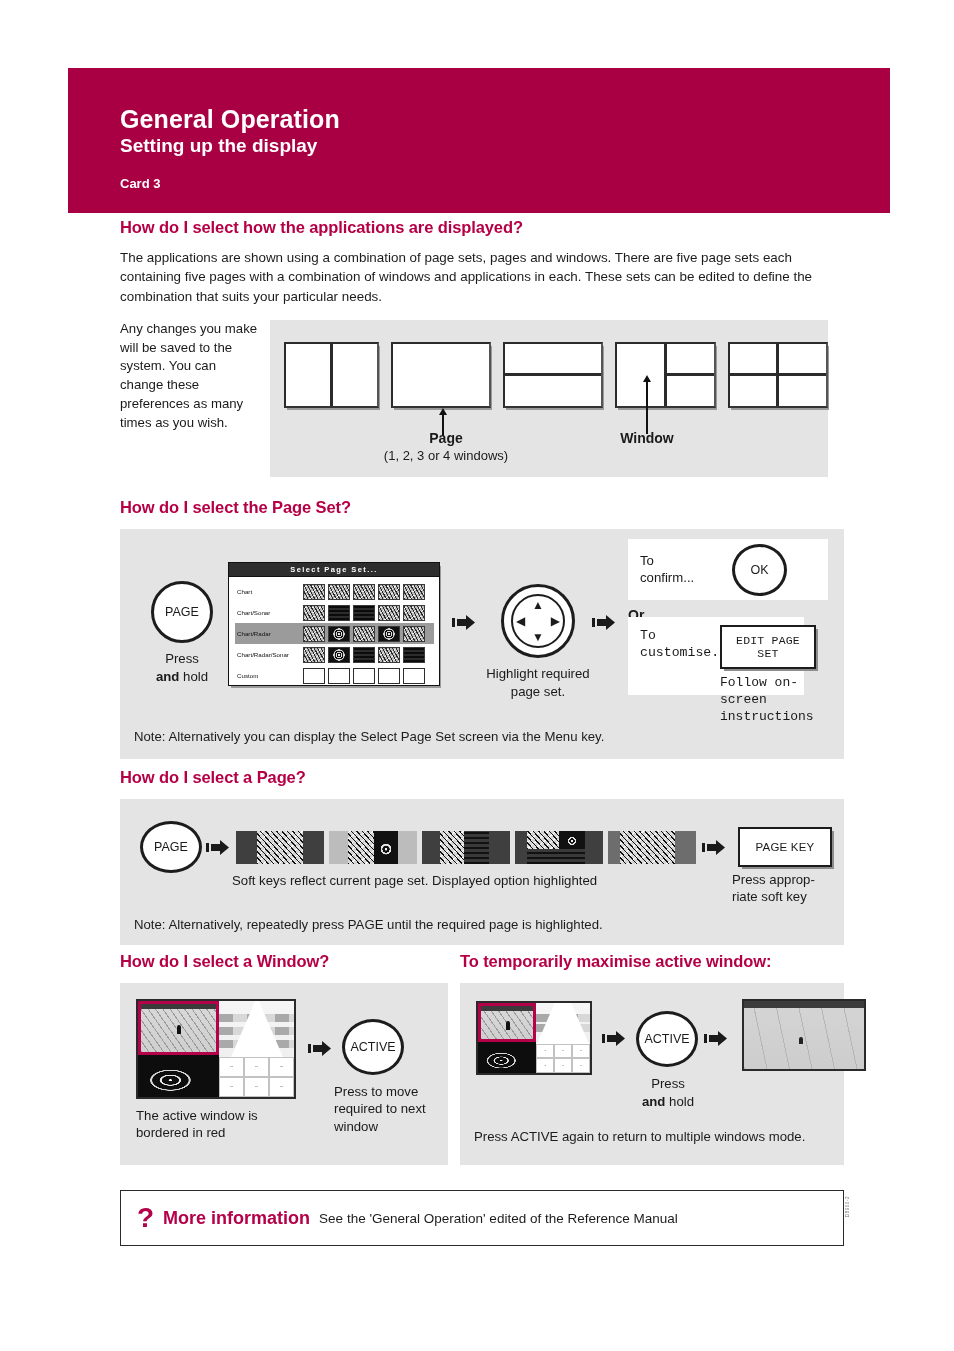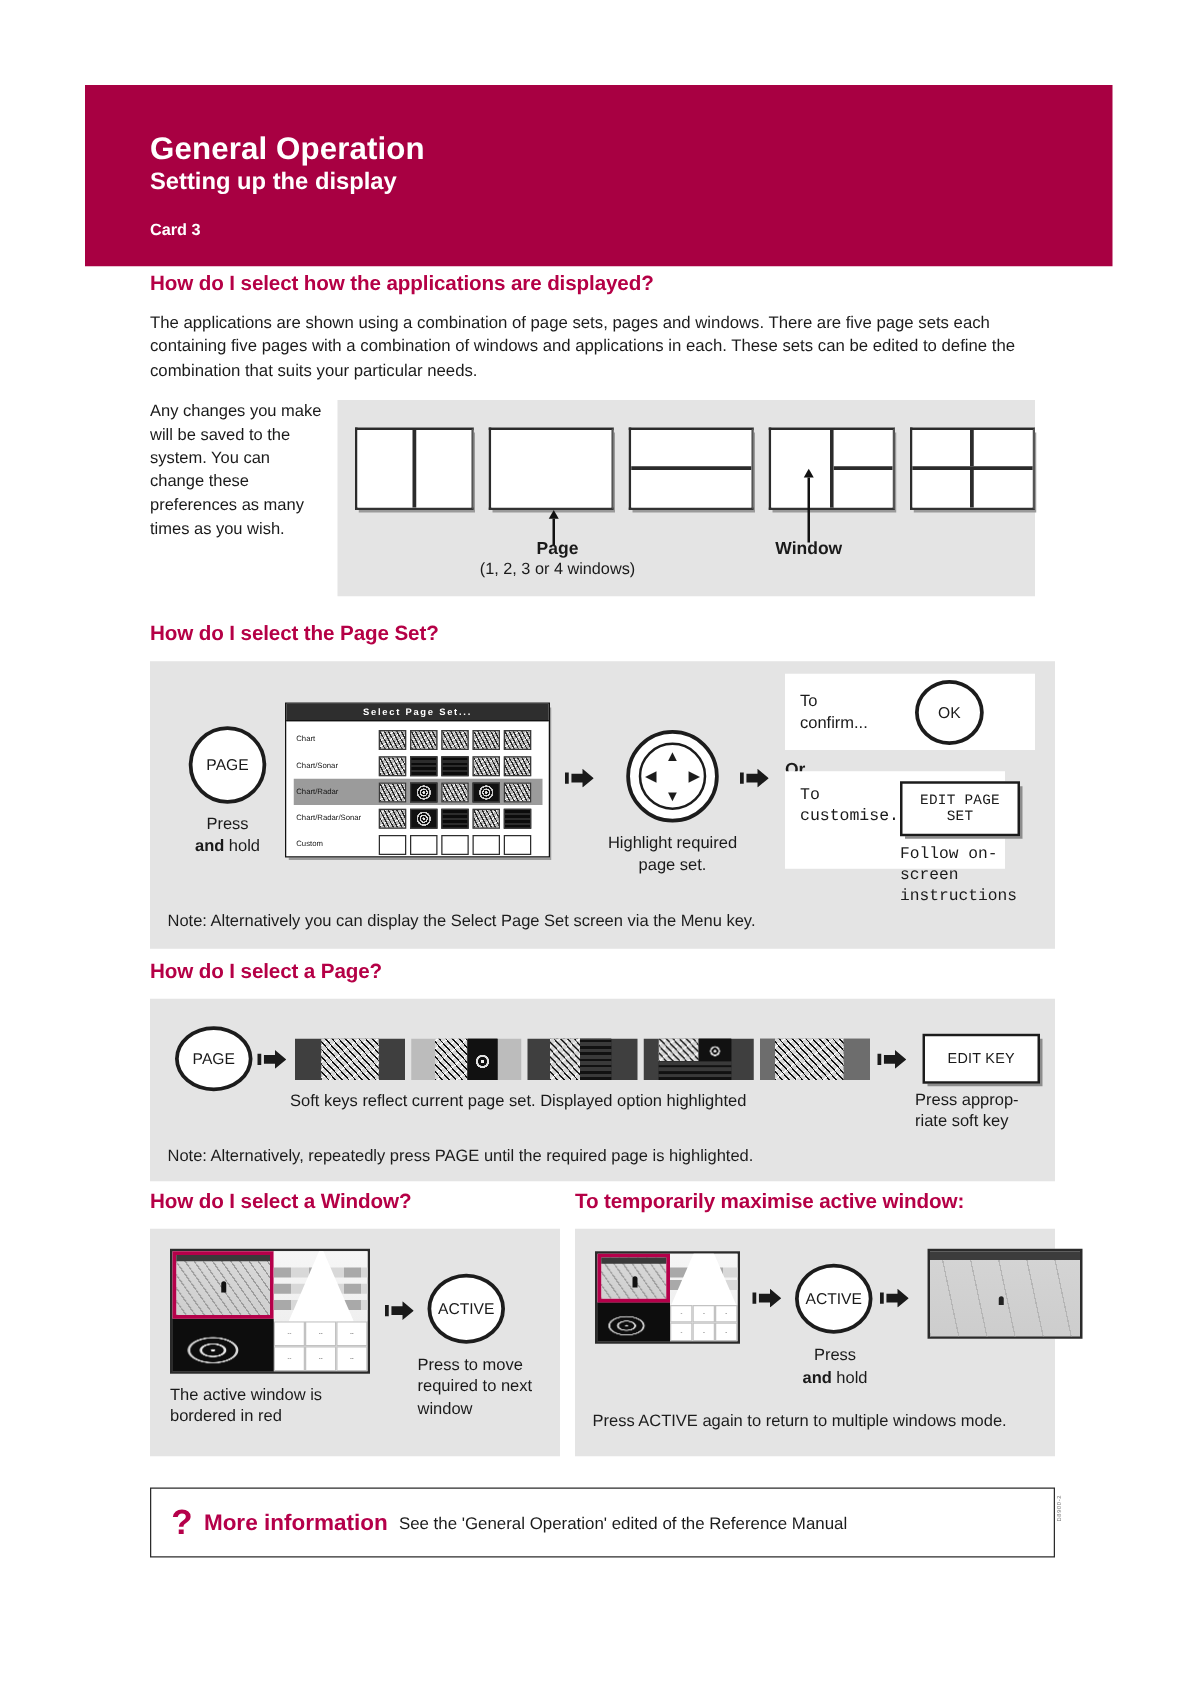--- a/index.html
+++ b/index.html
@@ -509,21 +509,21 @@
     </div>
 
     <span class="marrow" style="position:absolute;left:582px;top:41px;">
       <i></i>
       <svg width="18" height="15" viewBox="0 0 18 15">
           <path d="M0 4h9V0l9 7.5L9 15v-4H0z" fill="#1a1a1a"></path>
         </svg>
     </span>
 
     <div class="btn3d" style="position:absolute;left:618px;top:28px;width:94px;padding:12px 6px;">
-      <span>EDIT KEY</span>
+      <span>PAGE KEY</span>
     </div>
 
     <div style="position:absolute;left:112px;top:74px;width:470px;font-size:13.2px;">Soft keys reflect current page set.  Displayed option highlighted</div>
 
     <div style="position:absolute;left:612px;top:72px;width:100px;font-size:13.2px;line-height:1.3;">Press approp-riate soft key</div>
 
     <div class="note" style="position:absolute;left:14px;top:118px;">Note:  Alternatively, repeatedly press PAGE until the required page is highlighted.</div>
   </div>
 </div>
 

